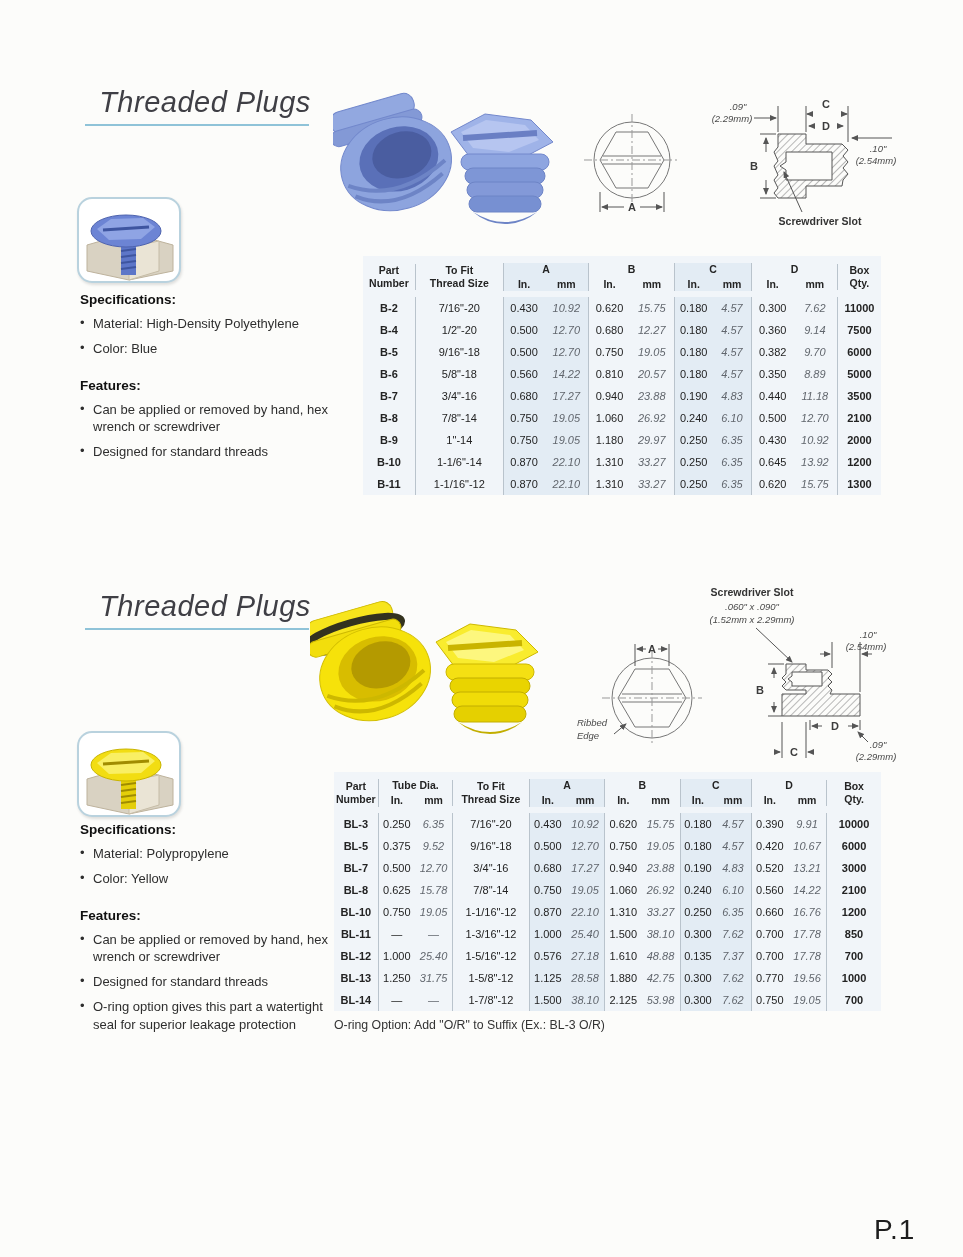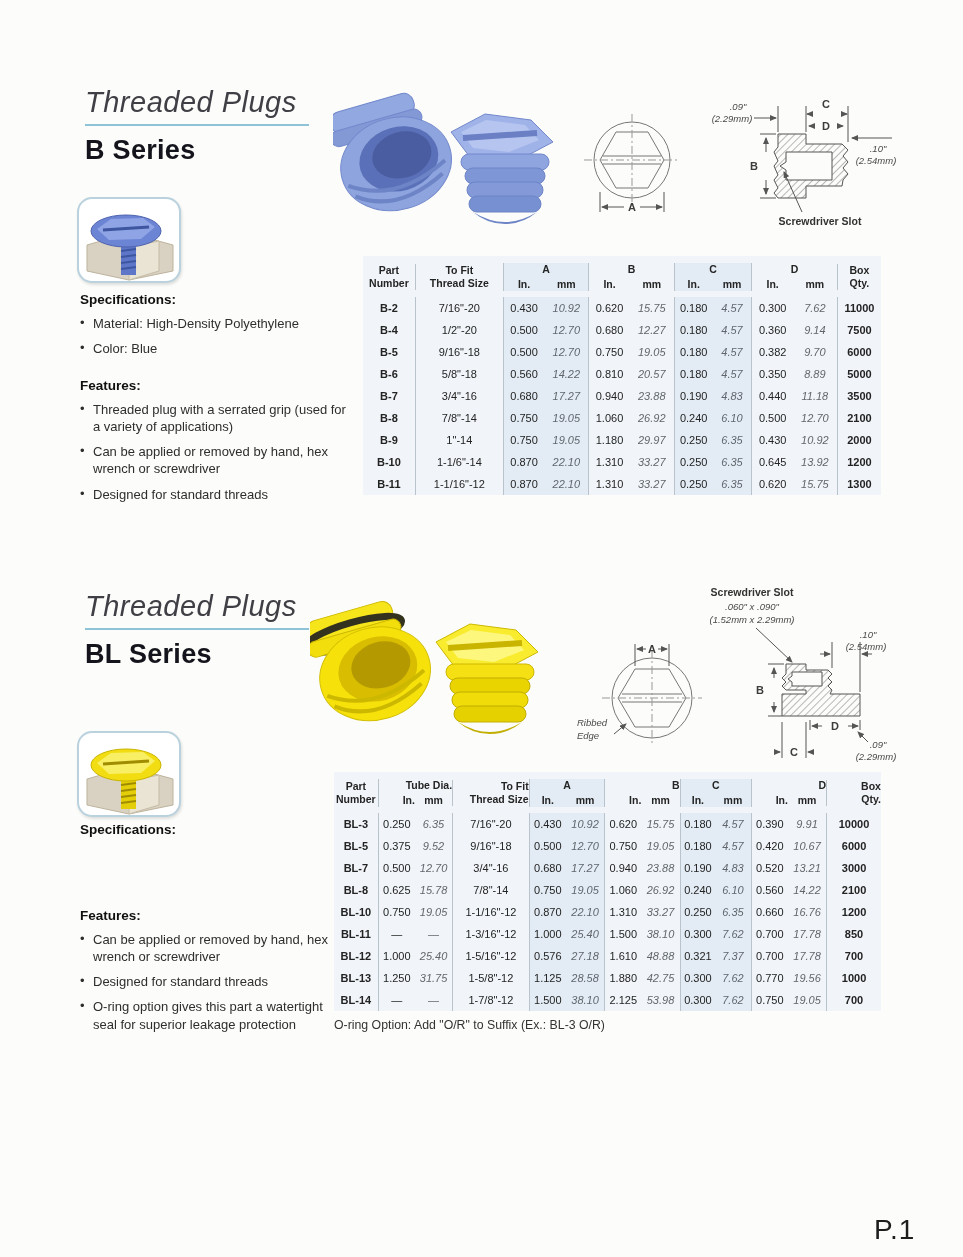--- a/index.html
+++ b/index.html
@@ -8,21 +8,21 @@
     position: relative; width: 963px; height: 1257px;
     background: #fcfcfa; overflow: hidden; margin: 0 auto;
     color: #222;
   }
   
   .title-block { position: absolute; left: 85px; width: 240px; }
   .title-block.b  { top: 86px; }
   .title-block.bl { top: 590px; }
   .catalog-title {
     font-style: italic; font-size: 29px; font-weight: 500;
-    color: #3f3f45; letter-spacing: .5px; white-space: nowrap;
+    color: #3f3f45; letter-spacing: .5px; white-space: nowrap; text-align: center;
   }
   .title-underline { width: 224px; height: 2px; background: #8fc3d8; margin-top: 5px; }
   .series-title { font-size: 27px; font-weight: 800; color: #14141c; margin-top: 9px; letter-spacing: .3px; }
   
   .thumb {
     position: absolute; left: 77px; width: 104px; height: 86px;
     border: 2px solid #b9d2de; border-radius: 15px; background: #fff;
     box-shadow: 1px 2px 3px rgba(0,0,0,.12); overflow: hidden;
   }
   .thumb.b  { top: 197px; }
@@ -67,37 +67,36 @@
   .tc { font-size: 11px; text-align: center; color: #232323; font-weight: 500; height: 100%;
         display: flex; align-items: center; justify-content: center; }
   .tc.ital { font-style: italic; color: #61666d; font-weight: 400; }
   .tc.bld  { font-weight: 800; }
   
   .tbl-b .sepL { border-left: var(--sep); }
   .tbl-b .c1, .tbl-b .c2, .tbl-b .c4, .tbl-b .c6, .tbl-b .c8, .tbl-b .c10 { border-left: var(--sep); }
   .tbl-b .c2, .tbl-b .c3, .tbl-b .c6, .tbl-b .c7 { background: #e3ecf4; }
   .tbl-b .tintH { background: #e3ecf4; height: 100%; display:flex; align-items:center; justify-content:center; }
   
-  .tbl-bl .sepL { border-left: var(--sep); text-align: right; }
+  .tbl-bl .sepL { border-left: var(--sep); }
   .tbl-bl .c1, .tbl-bl .c3, .tbl-bl .c4, .tbl-bl .c6, .tbl-bl .c8, .tbl-bl .c10, .tbl-bl .c12 { border-left: var(--sep); }
   .tbl-bl .c4, .tbl-bl .c5, .tbl-bl .c8, .tbl-bl .c9 { background: #e3ecf4; }
   .tbl-bl .tintH { background: #e3ecf4; height: 100%; display:flex; align-items:center; justify-content:center; }
   
   .footnote { position: absolute; left: 334px; top: 1018px; font-size: 12.3px; color: #333; }
   .page-num { position: absolute; left: 874px; top: 1214px; font-size: 28px; color: #1d1d1d; letter-spacing: 1px; }
 </style>
 </head>
 <body>
 
 <div class="page">
 
   <div class="title-block b">
     <div class="catalog-title">Threaded Plugs</div>
     <div class="title-underline"></div>
-    <div class="series-title">B Series</div>
   </div>
 
   <div class="thumb b">
     <svg viewBox="0 0 100 82">
       <g>
         <polygon points="8,46 50,34 94,46 94,72 50,81 8,72" fill="#d9d2c2" stroke="#bdb29c" stroke-width="1"></polygon>
         <polygon points="50,48 80,42 80,72 50,81" fill="#eae4d5" stroke="#c6bca6" stroke-width="1"></polygon>
       </g>
       <g>
         <rect x="42" y="46" width="15" height="30" fill="#5d76c8"></rect>
@@ -118,21 +117,20 @@
     <div class="sec-heading">Specifications:</div>
     <div>
         <div class="bullet">Material: High-Density Polyethylene</div>
         <div class="bullet">Color: Blue</div>
       </div>
   </div>
 
   <div class="textcol features-b">
     <div class="sec-heading">Features:</div>
     <div>
-        <div class="bullet">Threaded plug with a serrated grip (used for a variety of applications)</div>
         <div class="bullet">Can be applied or removed by hand, hex wrench or screwdriver</div>
         <div class="bullet">Designed for standard threads</div>
       </div>
   </div>
 
   <div class="photo-b">
     <svg viewBox="0 0 242 162">
       <g transform="rotate(-16 62 80)">
         <rect x="10" y="18" width="86" height="22" rx="10" fill="#92a8e0" stroke="#7288cc"></rect>
         <rect x="6" y="36" width="94" height="16" rx="8" fill="#8399d6" stroke="#7288cc"></rect>
@@ -350,21 +348,20 @@
           <div class="tc c8">0.620</div>
           <div class="tc c9 ital">15.75</div>
           <div class="tc c10 bld">1300</div>
         </div>
       </div>
   </div>
 
   <div class="title-block bl">
     <div class="catalog-title">Threaded Plugs</div>
     <div class="title-underline"></div>
-    <div class="series-title">BL Series</div>
   </div>
 
   <div class="thumb bl">
     <svg viewBox="0 0 100 82">
       <g>
         <polygon points="8,46 50,34 94,46 94,72 50,81 8,72" fill="#d9d2c2" stroke="#bdb29c" stroke-width="1"></polygon>
         <polygon points="50,48 80,42 80,72 50,81" fill="#eae4d5" stroke="#c6bca6" stroke-width="1"></polygon>
       </g>
       <g>
         <rect x="42" y="46" width="15" height="30" fill="#e4ce0a"></rect>
@@ -376,20 +373,24 @@
       <g>
         <ellipse cx="47" cy="32" rx="35" ry="16" fill="#f2dd12" stroke="#c8b300" stroke-width="1"></ellipse>
         <polygon points="18,30 32,20 64,19 76,28 62,40 30,41" fill="#f9ef64"></polygon>
         <line x1="24" y1="31" x2="70" y2="28" stroke="#a08c00" stroke-width="3"></line>
       </g>
     </svg>
   </div>
 
   <div class="textcol specs-bl">
     <div class="sec-heading">Specifications:</div>
+    <div>
+        <div class="bullet">Material: Polypropylene</div>
+        <div class="bullet">Color: Yellow</div>
+      </div>
   </div>
 
   <div class="textcol features-bl">
     <div class="sec-heading">Features:</div>
     <div>
         <div class="bullet">Can be applied or removed by hand, hex wrench or screwdriver</div>
         <div class="bullet">Designed for standard threads</div>
         <div class="bullet">O-ring option gives this part a watertight seal for superior leakage protection</div>
       </div>
   </div>
@@ -603,21 +604,21 @@
         </div>
         <div class="trow">
           <div class="tc c0 bld">BL-12</div>
           <div class="tc c1">1.000</div>
           <div class="tc c2 ital">25.40</div>
           <div class="tc c3">1-5/16"-12</div>
           <div class="tc c4">0.576</div>
           <div class="tc c5 ital">27.18</div>
           <div class="tc c6">1.610</div>
           <div class="tc c7 ital">48.88</div>
-          <div class="tc c8">0.321</div>
+          <div class="tc c8">0.135</div>
           <div class="tc c9 ital">7.37</div>
           <div class="tc c10">0.700</div>
           <div class="tc c11 ital">17.78</div>
           <div class="tc c12 bld">700</div>
         </div>
         <div class="trow">
           <div class="tc c0 bld">BL-13</div>
           <div class="tc c1">1.250</div>
           <div class="tc c2 ital">31.75</div>
           <div class="tc c3">1-5/8"-12</div>

